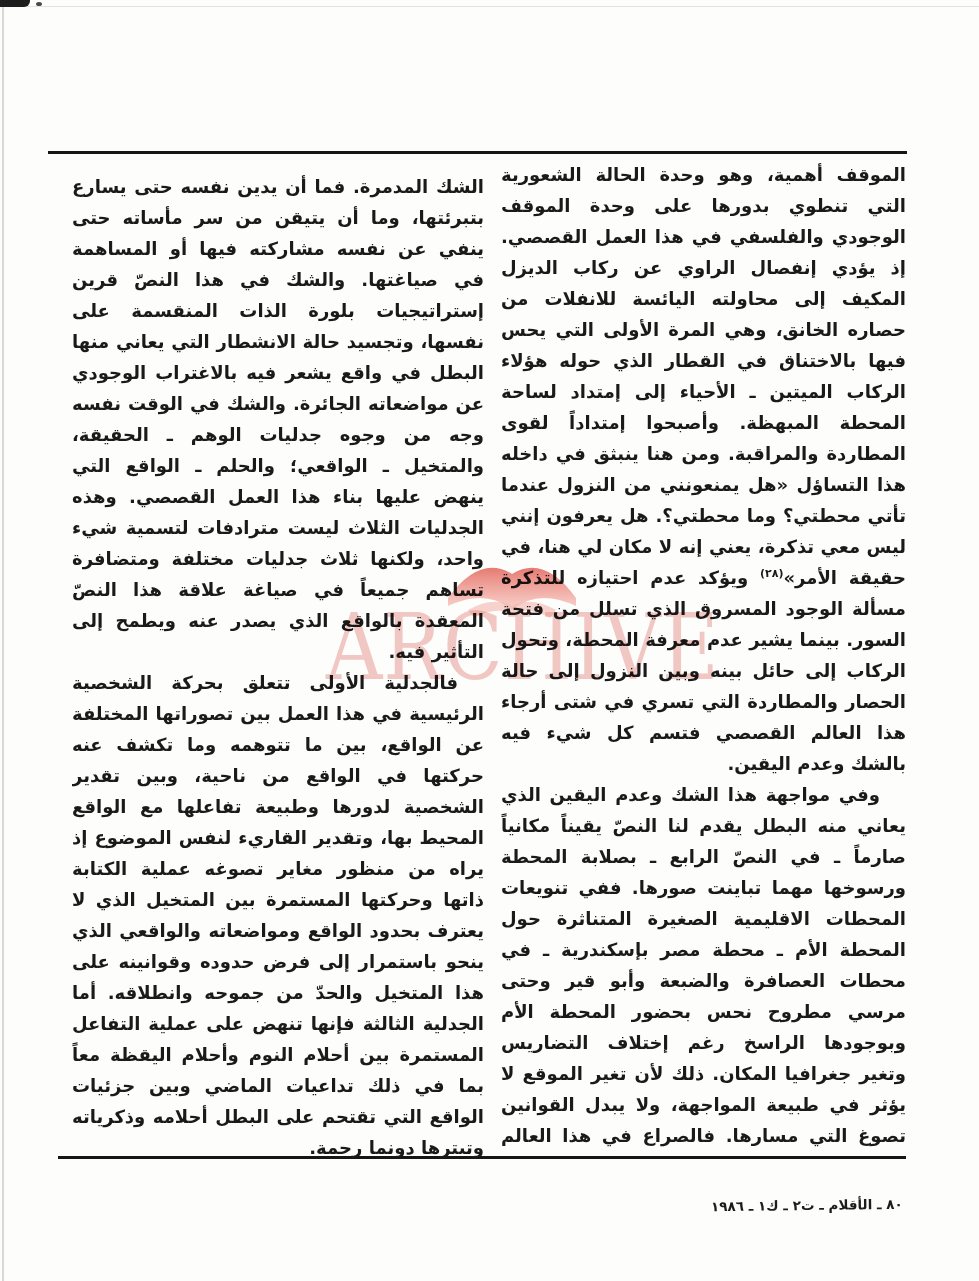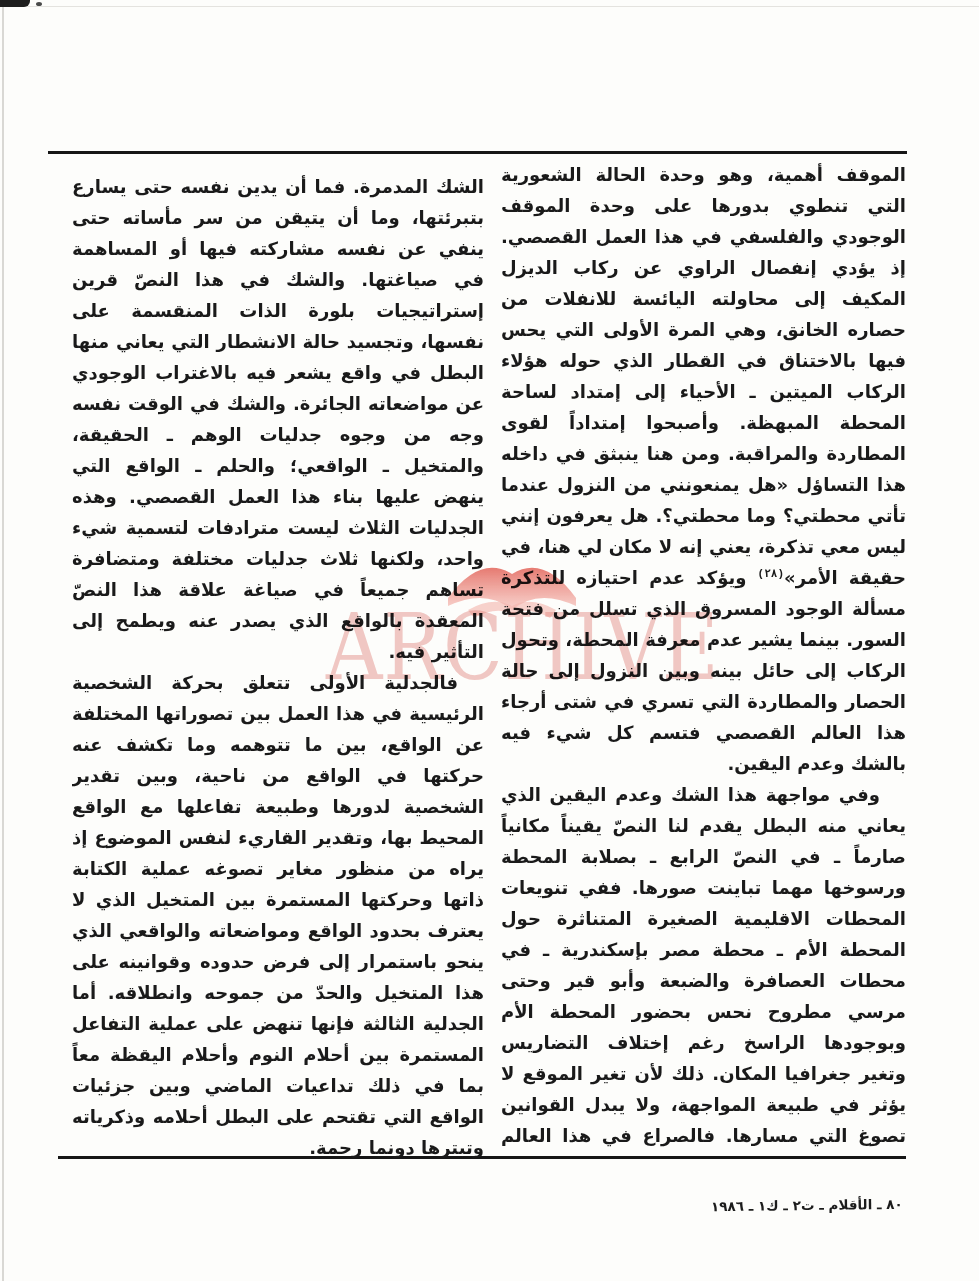--- a/index.html
+++ b/index.html
@@ -46,21 +46,21 @@
     position:absolute;top:159px;
     direction:rtl;text-align:justify;
     font-size:18px;font-weight:700;line-height:31px;
     color:#1a1a1a;z-index:2;overflow:hidden;
     -webkit-font-smoothing:antialiased;
   }
   .col-right{left:501px;width:405px;height:998px;}
   .col-left{left:72px;width:412px;height:998px;margin-top:12px;}
   .col p{margin:0;padding:0;}
   .col p.indent{text-indent:26px;}
-  sup.fn{font-size:11px;font-weight:700;vertical-align:super;line-height:0;font-family:Liberation Mono, monospace;}
+  sup.fn{font-size:11px;font-weight:700;vertical-align:super;line-height:0;}
   .footer{
     position:absolute;right:76px;top:1197px;
     direction:rtl;font-size:13.5px;font-weight:700;color:#1c1c1c;
     letter-spacing:.5px;white-space:nowrap;
     transform:rotate(-0.7deg);z-index:2;
   }
 </style>
 </head>
 <body>
 

